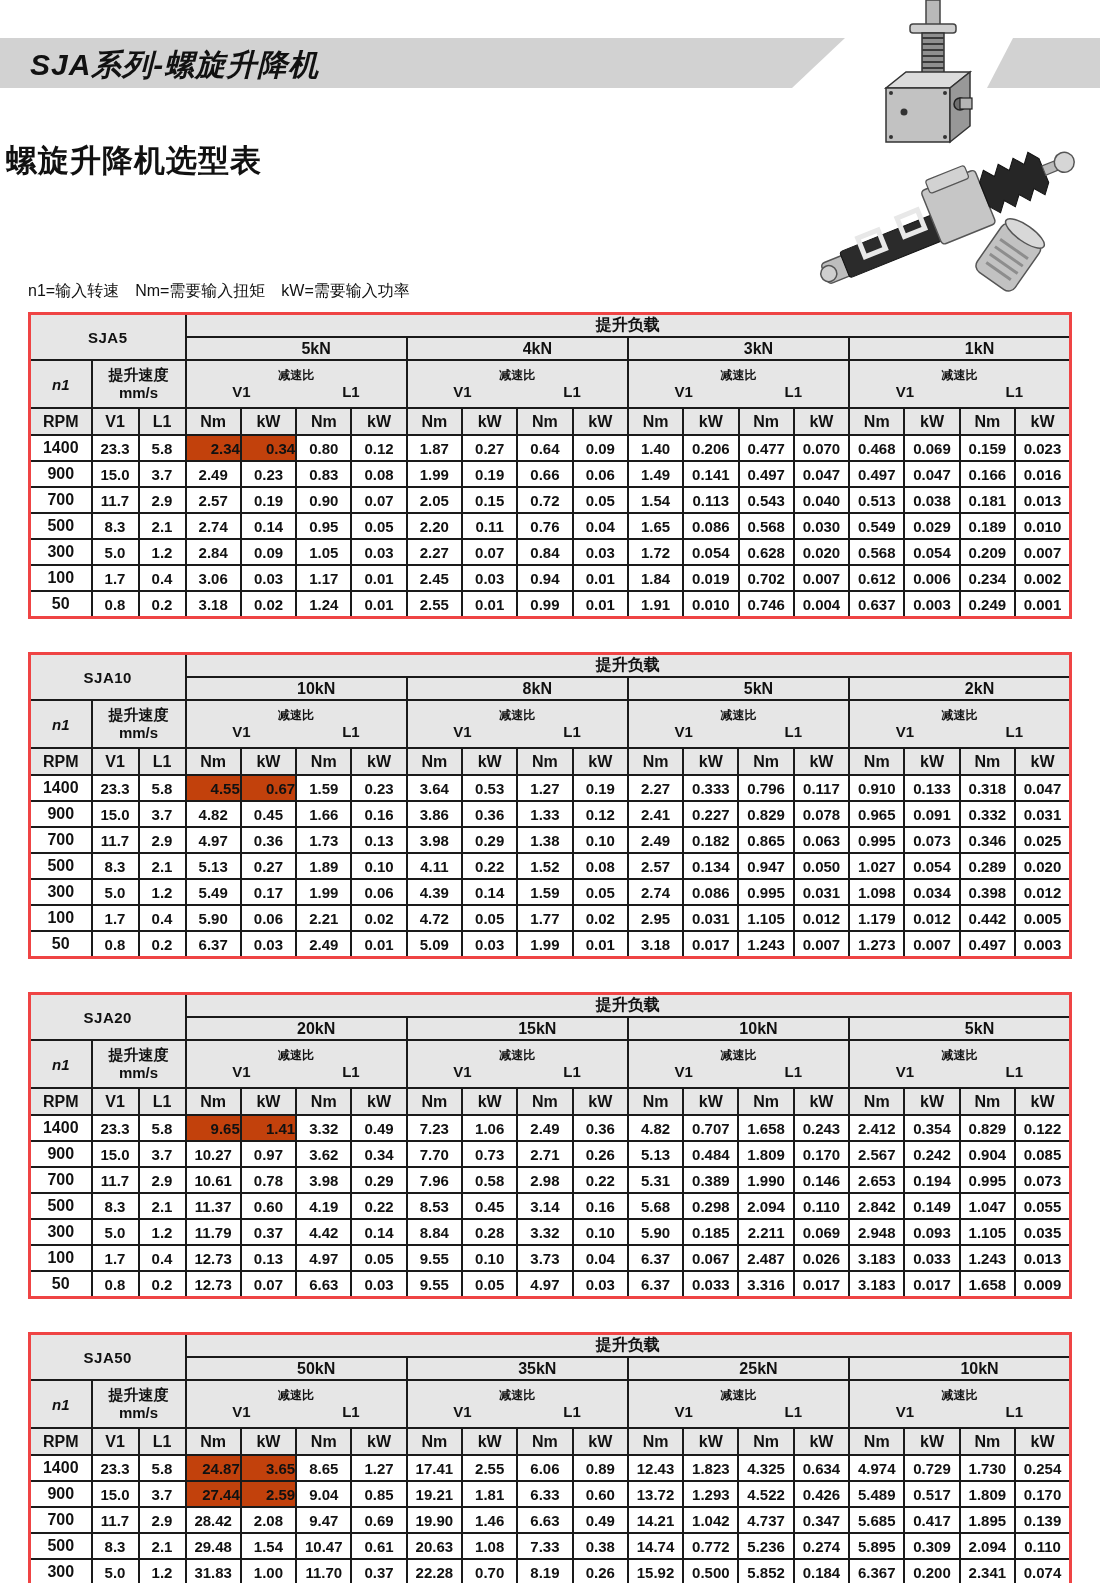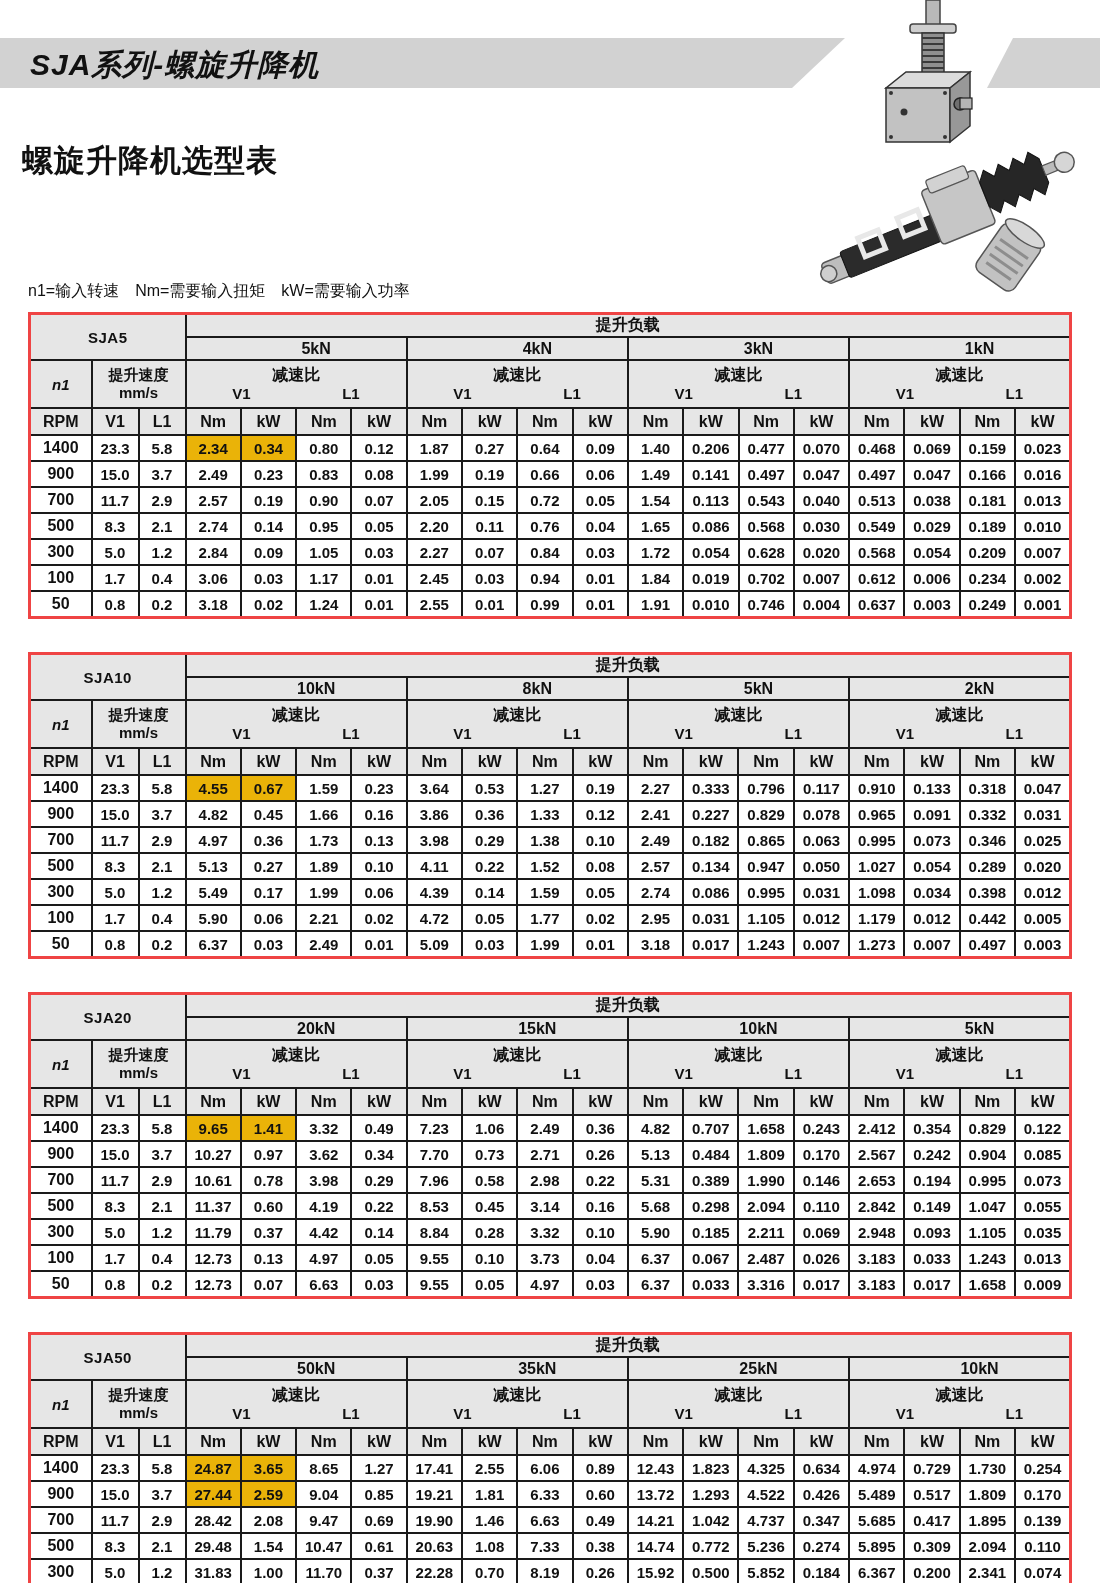--- a/index.html
+++ b/index.html
@@ -10,45 +10,45 @@
   }
   
   .banner-left{position:absolute;top:38px;left:0;width:845px;height:50px;background:#d2d2d2;
     -webkit-clip-path:polygon(0 0,100% 0,calc(100% - 53px) 100%,0 100%);
     clip-path:polygon(0 0,100% 0,calc(100% - 53px) 100%,0 100%);}
   .banner-right{position:absolute;top:38px;left:987px;width:113px;height:50px;background:#d2d2d2;
     -webkit-clip-path:polygon(26px 0,100% 0,100% 100%,0 100%);
     clip-path:polygon(26px 0,100% 0,100% 100%,0 100%);}
   .banner-title{position:absolute;top:45px;left:30px;font-size:30px;font-weight:bold;
     font-style:italic;letter-spacing:1px;white-space:nowrap;}
-  .section-title{position:absolute;top:140px;left:22px;font-size:31px;font-weight:bold;
+  .section-title{position:absolute;top:140px;left:6px;font-size:31px;font-weight:bold;
     letter-spacing:1px;white-space:nowrap;}
   .legend{position:absolute;top:281px;left:28px;font-size:16px;font-weight:normal;white-space:pre;}
   #jack-art{position:absolute;top:0;left:852px;}
   #actuator-art{position:absolute;top:126px;left:806px;}
 
   
   #tables{position:absolute;top:312px;left:0;width:1100px;}
   table.sel{border-collapse:collapse;table-layout:fixed;width:1044px;margin:0 0 33px 28px;
     border:3px solid #ef4444;}
   table.sel td{border:2px solid #1a1a1a;text-align:center;vertical-align:middle;padding:0;
     font-size:15px;font-weight:bold;white-space:nowrap;overflow:hidden;}
   td.hd{background:#e6e6e6;}
   td.model{font-size:28px;font-weight:normal;letter-spacing:0.5px;}
   tr.r1 td.loadhdr{height:21px;font-size:16px;}
   tr.r2 td{height:21px;font-size:16px;padding-left:40px;}
   tr.r3 td{height:46px;}
   td.n1cell{font-size:18px;font-weight:normal;font-style:italic;}
   td.speed{font-size:16px;line-height:1.2;}
-  td.ratio .rt{font-size:16px;line-height:1.25;}
+  td.ratio .rt{font-size:12px;line-height:1.25;}
   td.ratio .vl{display:flex;line-height:1.2;}
   td.ratio .vl span{flex:1;font-size:15px;}
   tr.r4 td{height:25px;font-size:16px;}
   tr.dr td{height:24px;background:#ffffff;font-size:15px;}
-  tr.dr td.hl{background:#eab308;}
+  tr.dr td.hl{background:#c2410c;text-align:right;}
   tr.dr td.rpmv{font-size:16px;}
 </style>
 </head>
 <body>
 
 <div class="banner-left"></div>
 <div class="banner-right"></div>
 <div class="banner-title">SJA系列-螺旋升降机</div>
 
 <svg id="jack-art" width="170" height="150" viewBox="0 0 170 150">

